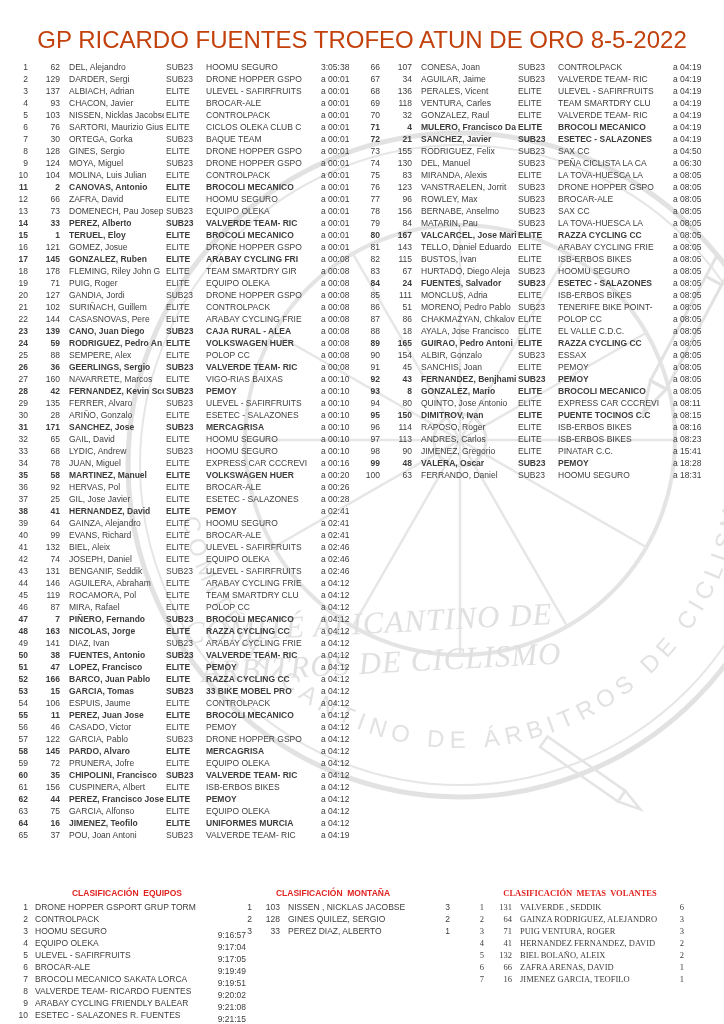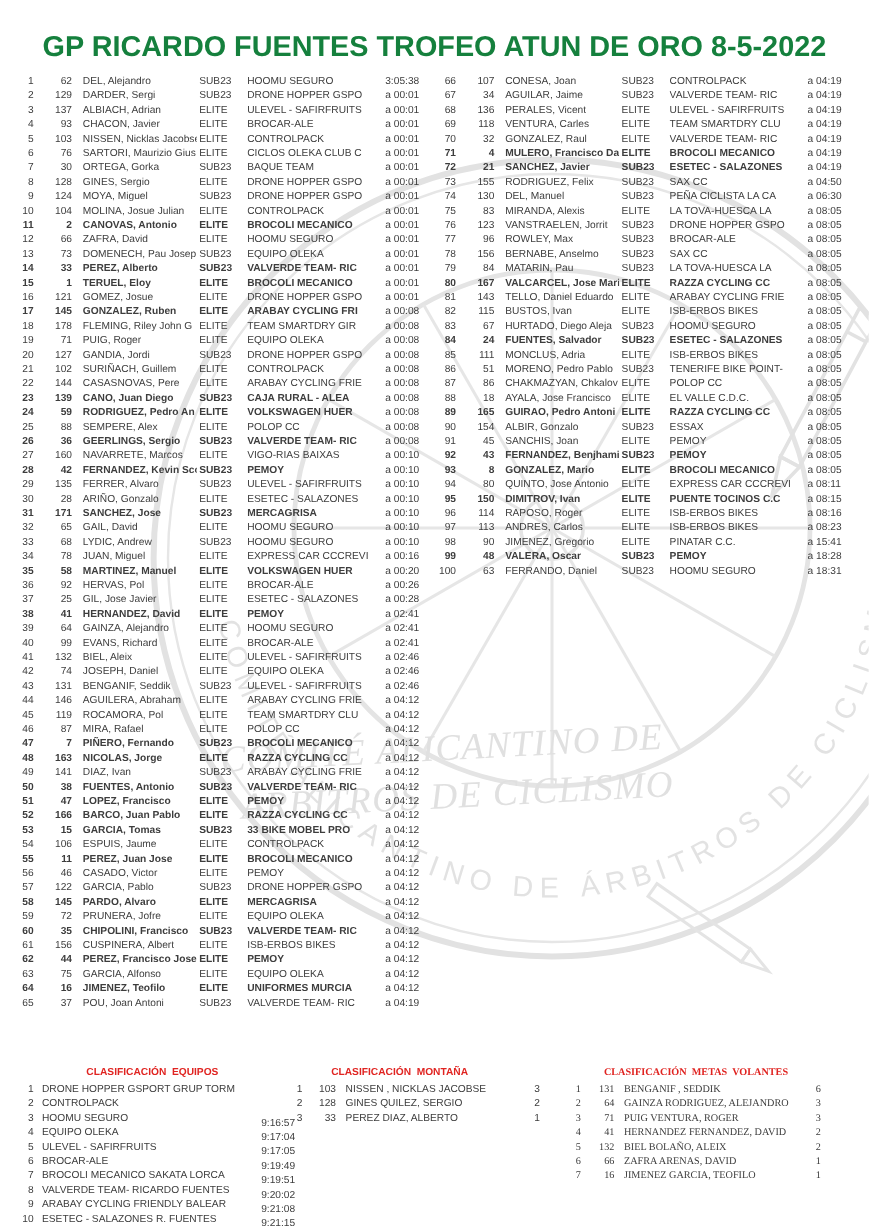--- a/index.html
+++ b/index.html
@@ -1,20 +1,20 @@
 <!DOCTYPE html>
 <html><head>
 <meta charset="utf-8">
 <style>
   html,body{margin:0;padding:0;background:#fff;}
   .page{position:relative;width:724px;height:1024px;background:#ffffff;overflow:hidden;
         font-family:"Liberation Sans",sans-serif;color:#3d3d3d;}
   .wm{position:absolute;left:0;top:0;z-index:0;pointer-events:none;}
   .title{position:absolute;top:26px;left:0;width:100%;text-align:center;
-         font-size:24px;font-weight:bold;color:#15803d;letter-spacing:0px;z-index:1;}
+         font-size:24px;font-weight:normal;color:#c2410c;letter-spacing:0px;z-index:1;}
   .rescol{position:absolute;top:61px;z-index:1;}
   #col-left{left:10px;width:352px;}
   #col-right{left:362px;width:352px;}
   .row{display:grid;grid-template-columns:18px 32px 104px 42px 112px 44px;
        height:12px;line-height:12px;font-size:8.5px;white-space:nowrap;}
   .row .pos{text-align:right;}
   .row .bib{text-align:right;}
   .row .name{padding-left:9px;overflow:hidden;}
   .row .cat{padding-left:2px;}
   .row .team{overflow:hidden;}
@@ -155,21 +155,21 @@
         <span class="pos">9</span>
         <span class="bib">124</span>
         <span class="name">MOYA, Miguel</span>
         <span class="cat">SUB23</span>
         <span class="team">DRONE HOPPER GSPO</span>
         <span class="time">a 00:01</span>
       </div>
       <div class="row">
         <span class="pos">10</span>
         <span class="bib">104</span>
-        <span class="name">MOLINA, Josue Julian</span>
+        <span class="name">MOLINA, Luis Julian</span>
         <span class="cat">ELITE</span>
         <span class="team">CONTROLPACK</span>
         <span class="time">a 00:01</span>
       </div>
       <div class="row bold">
         <span class="pos">11</span>
         <span class="bib">2</span>
         <span class="name">CANOVAS, Antonio</span>
         <span class="cat">ELITE</span>
         <span class="team">BROCOLI MECANICO</span>
@@ -985,21 +985,21 @@
       </div>
   </div>
 
   <div class="section" id="sec-volantes">
     <div class="sec-title">CLASIFICACIÓN  METAS  VOLANTES</div>
     <div>
 
     <div class="srow2">
           <span class="spos">1</span>
           <span class="sbib">131</span>
-          <span class="sname">BENGANIF , SEDDIK</span>
+          <span class="sname">VALVERDE , SEDDIK</span>
           <span class="spts">6</span>
         </div>
         <div class="srow2">
           <span class="spos">2</span>
           <span class="sbib">64</span>
           <span class="sname">GAINZA RODRIGUEZ, ALEJANDRO</span>
           <span class="spts">3</span>
         </div>
         <div class="srow2">
           <span class="spos">3</span>

